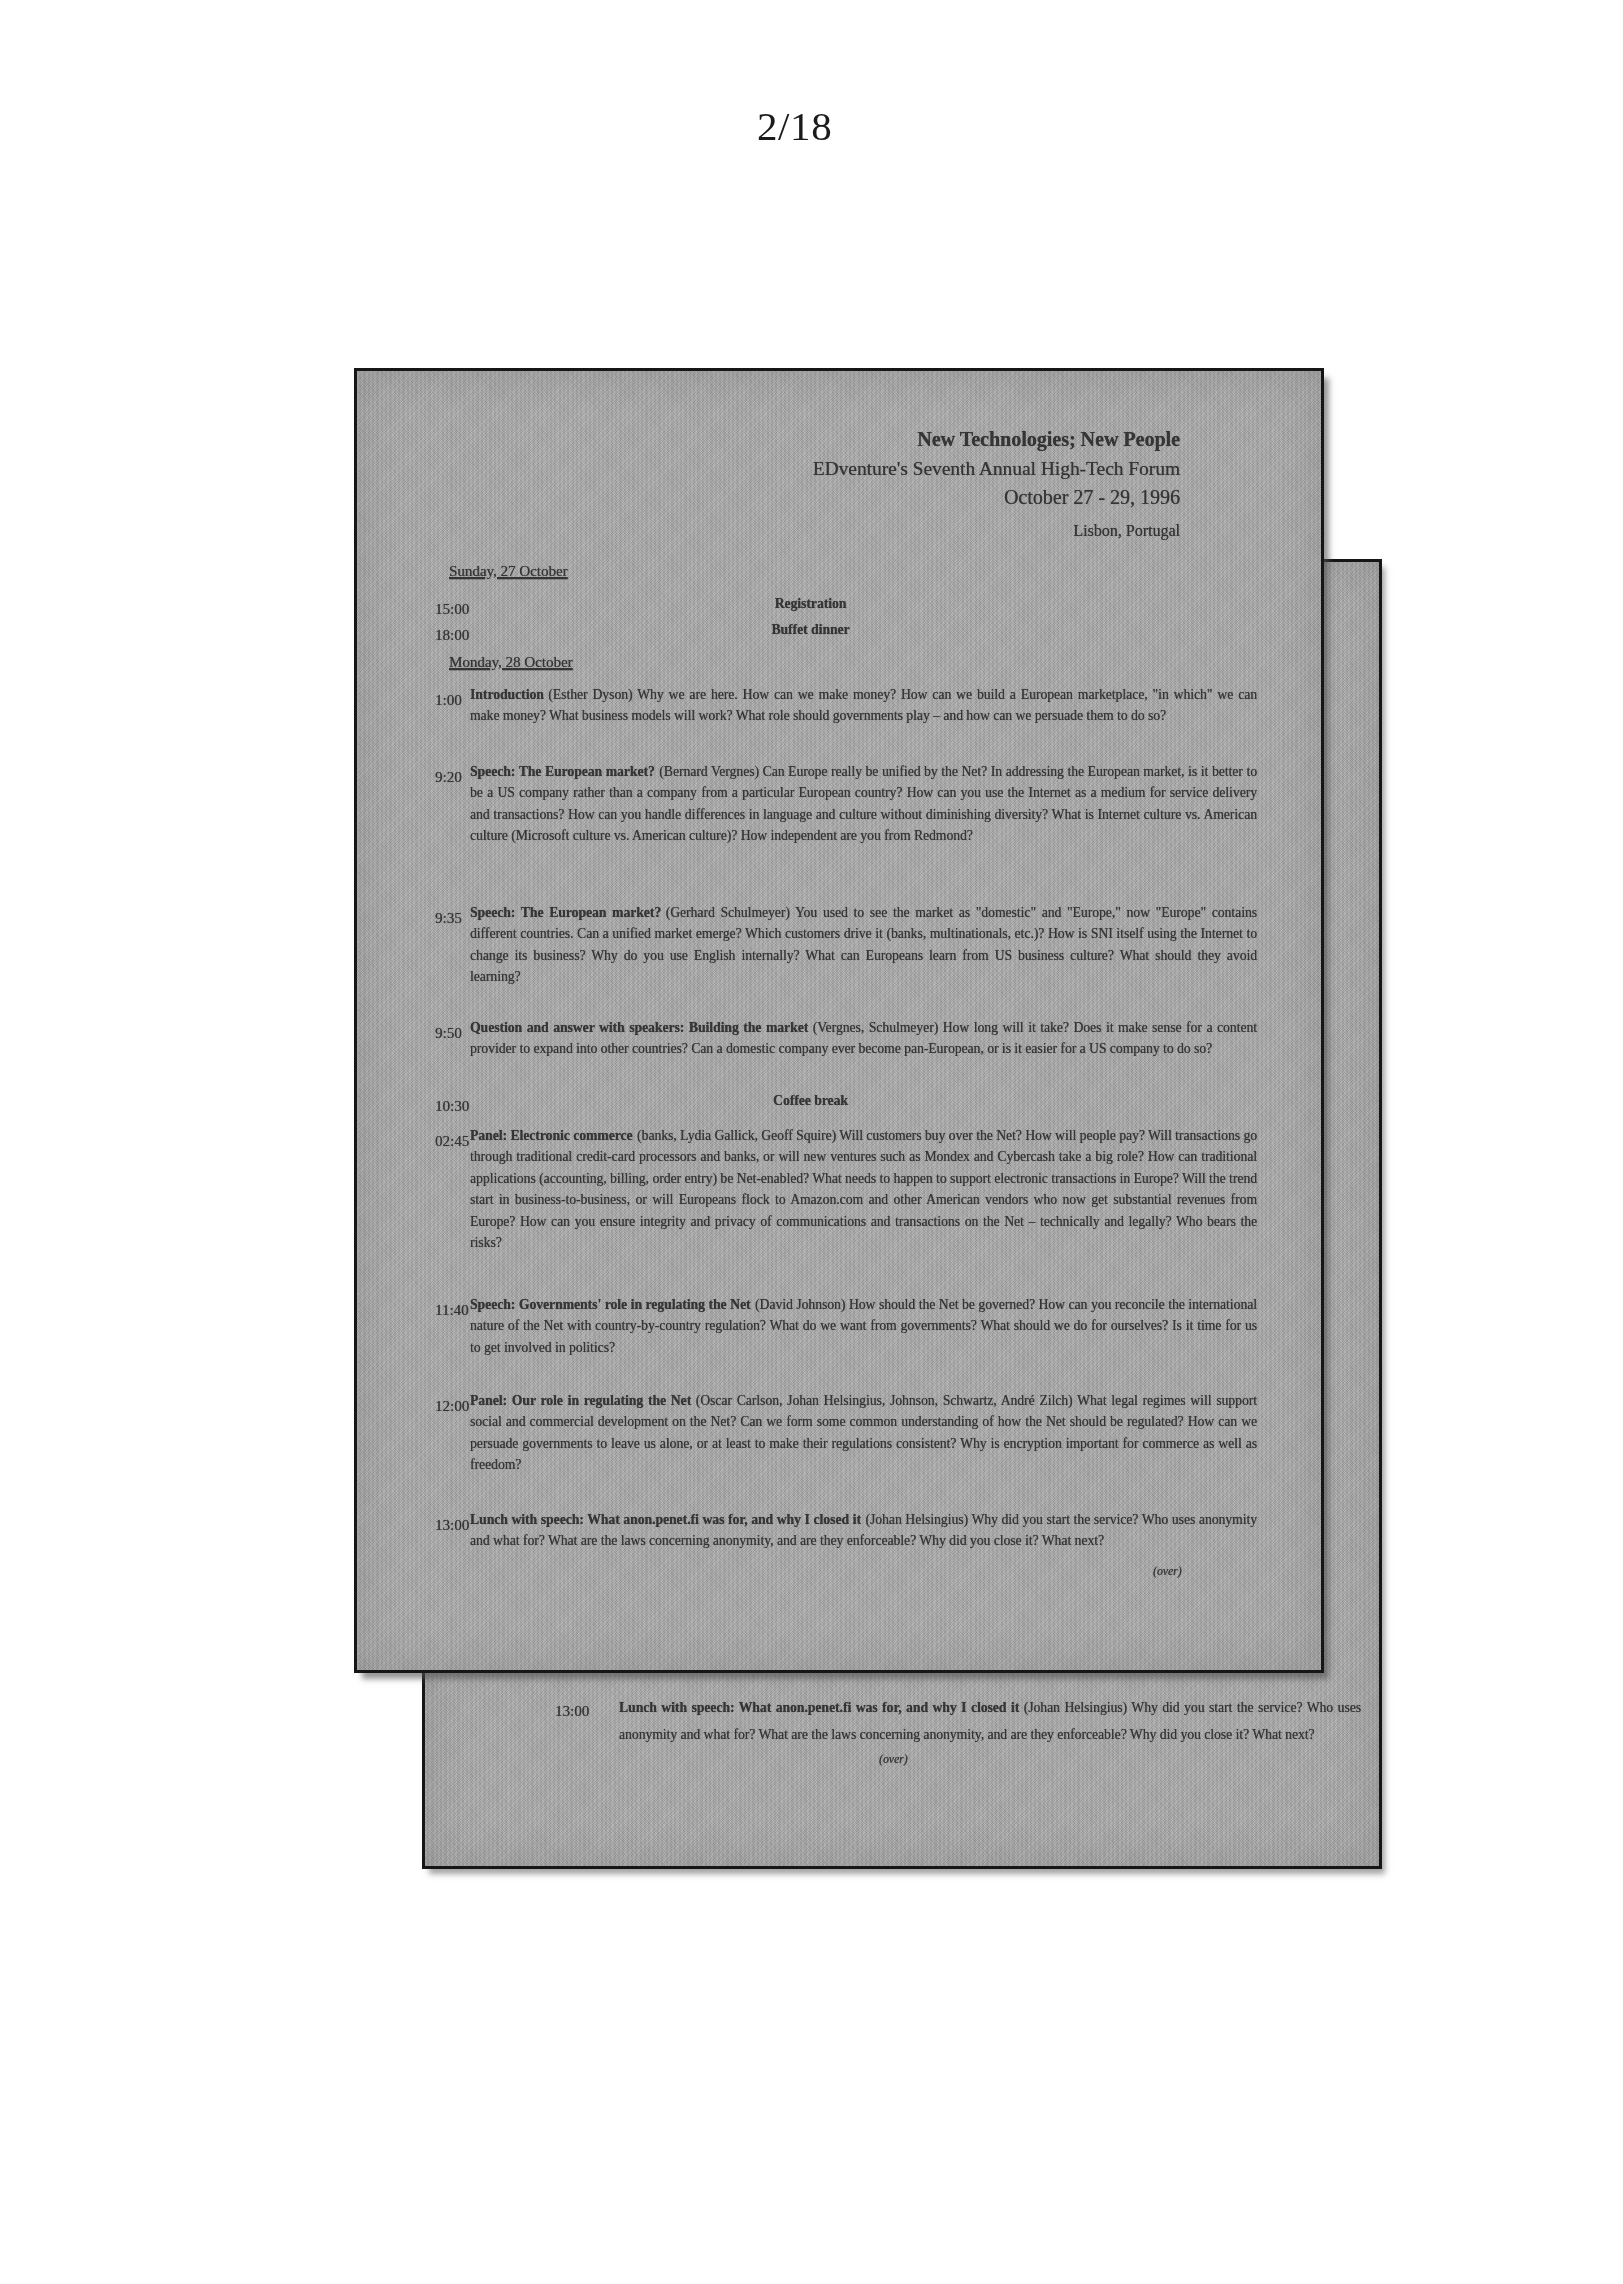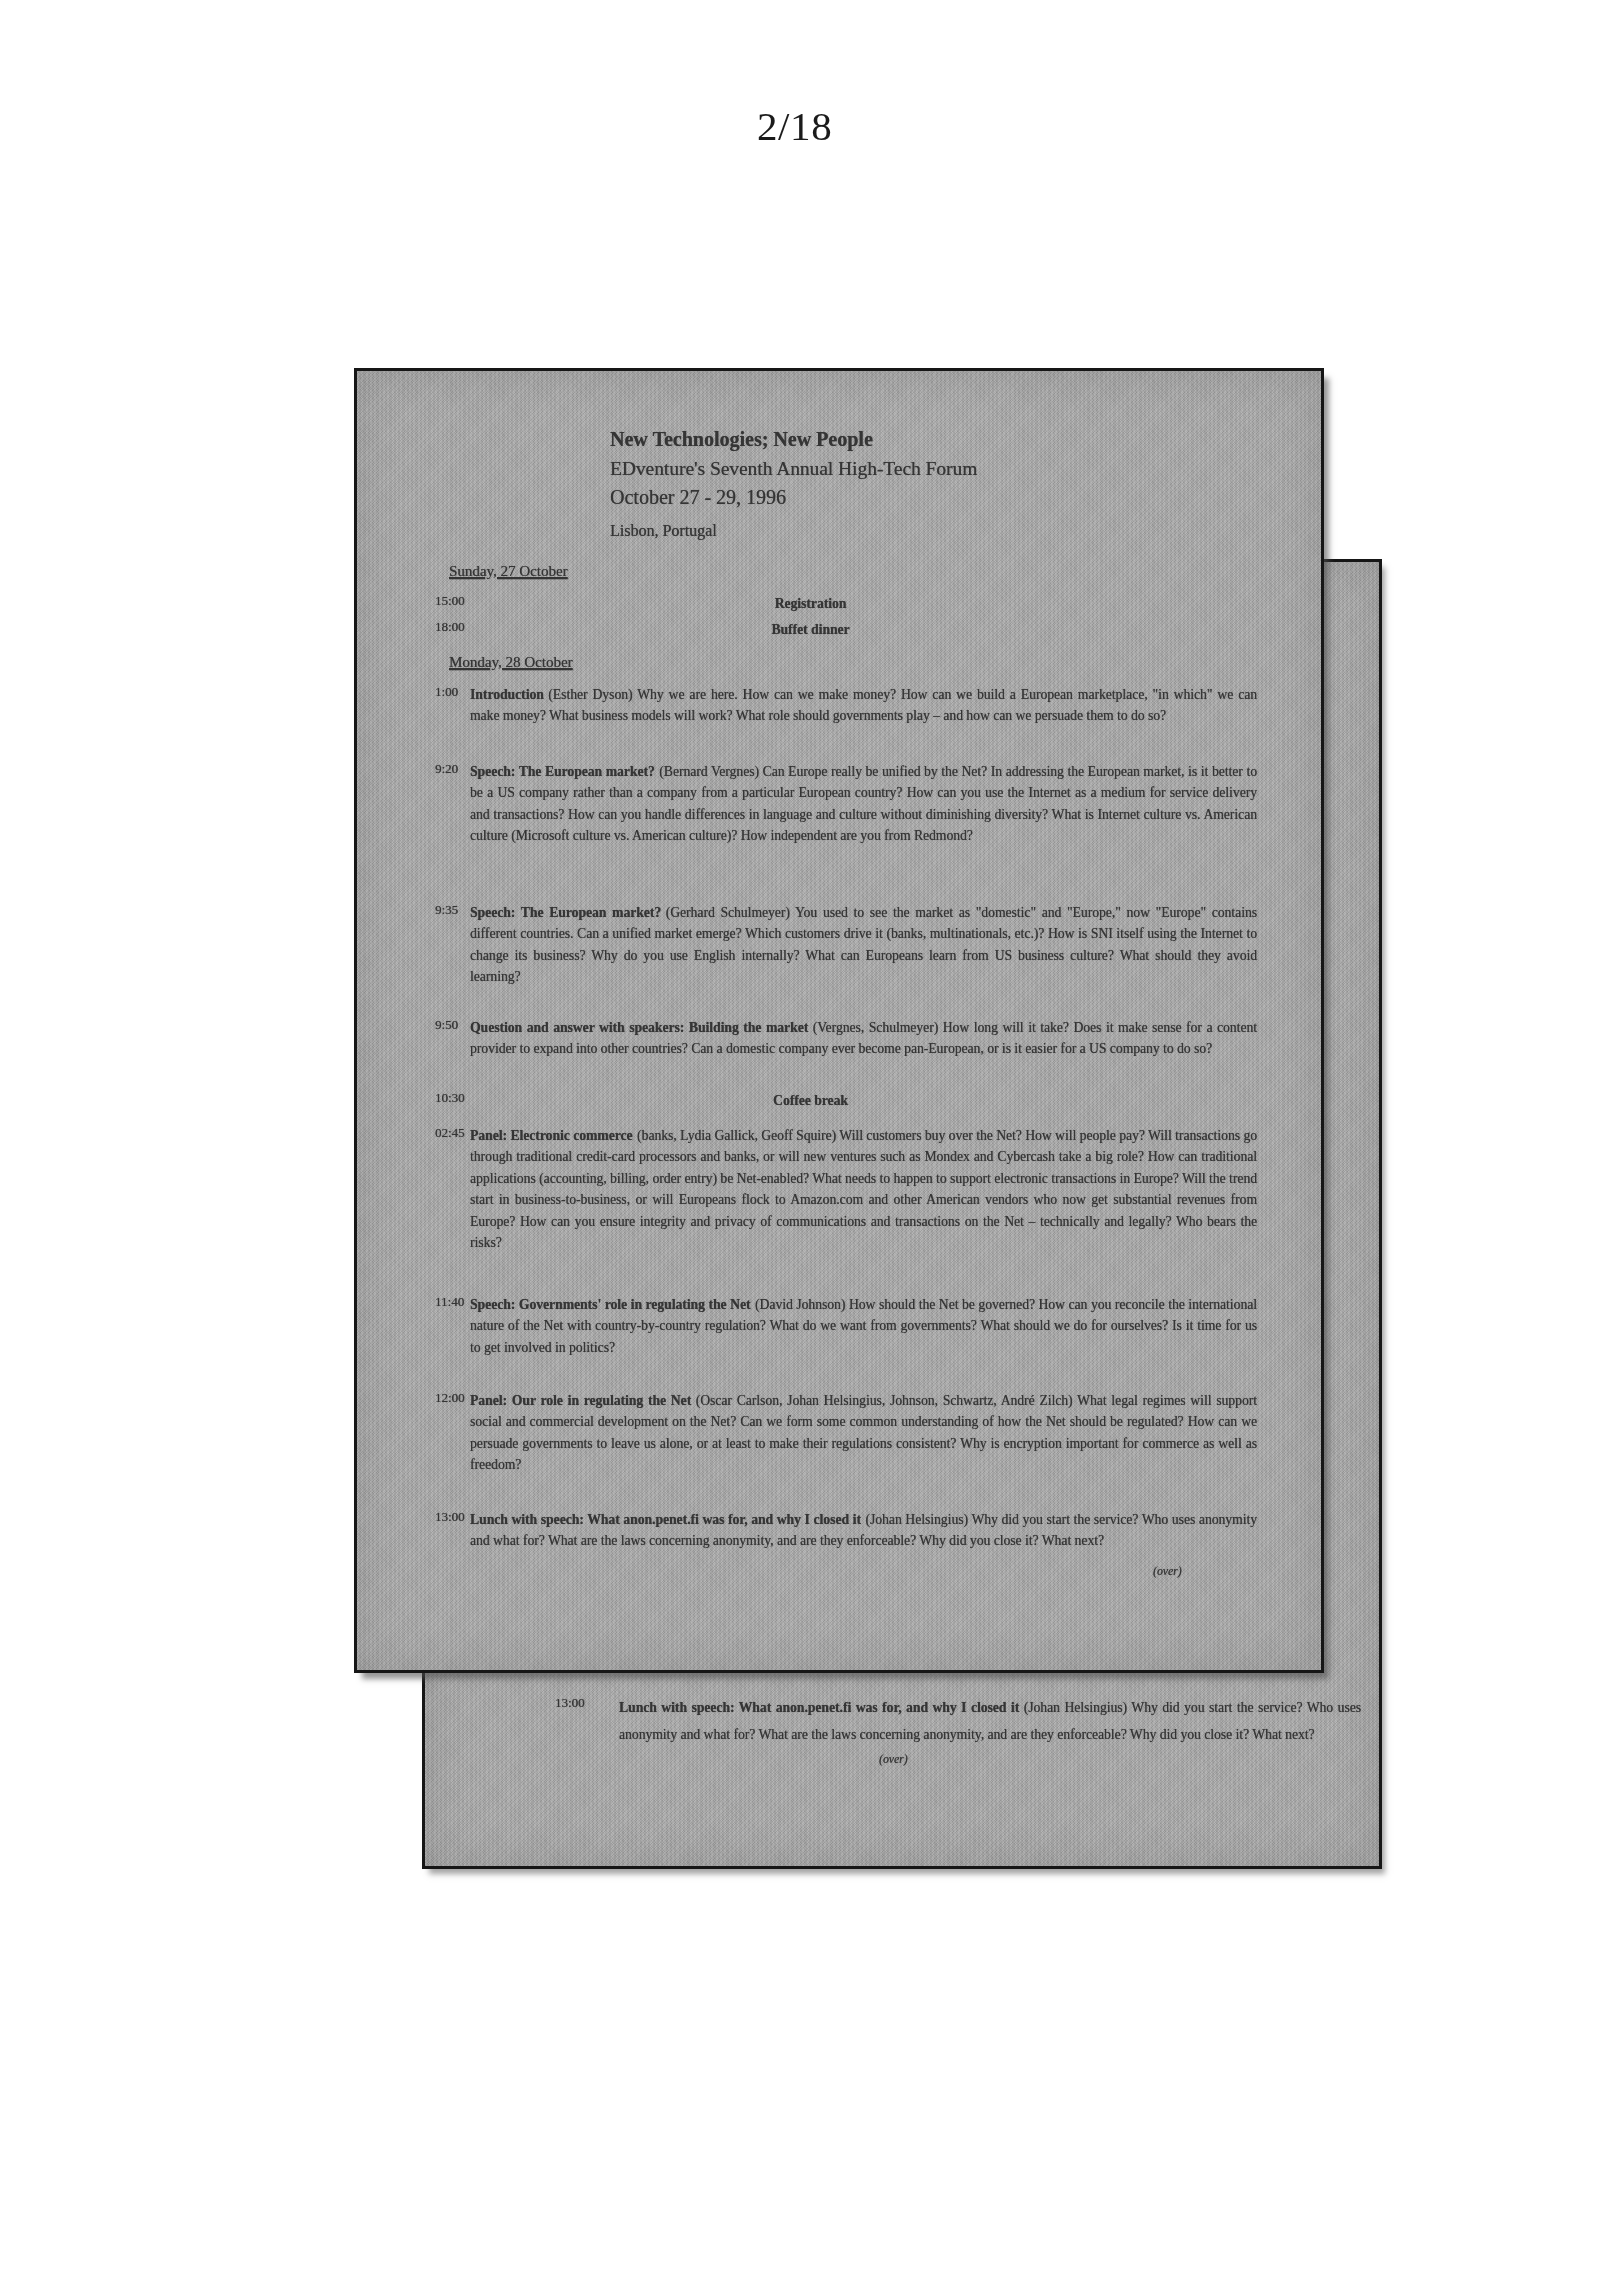--- a/index.html
+++ b/index.html
@@ -21,31 +21,31 @@
   .page.back{left:422px;top:559px;width:960px;height:1310px;
     box-shadow:5.2px 6.5px 5.8px -1.9px rgba(90,90,90,.55), inset 0 0 45px rgba(0,0,0,.10);}
   .page.front{left:354px;top:368px;width:970px;height:1305px;
     box-shadow:6.5px 7.8px 5.8px -1.9px rgba(80,80,80,.60), inset 0 0 45px rgba(0,0,0,.10);}
 
   
   .scan{position:absolute;left:0;top:0;right:0;bottom:0;
         filter:blur(0.7px) contrast(.92);color:#2e2e2e;
         text-shadow:0.3px 0.4px 0.8px rgba(55,55,55,.85);}
 
-  .doc-title{position:absolute;left:253px;top:57px;width:570px;text-align:left;}
+  .doc-title{position:absolute;left:253px;top:57px;width:570px;text-align:right;}
   .doc-title .t1{font-size:20px;font-weight:bold;margin-bottom:6.5px;}
   .doc-title .t2{font-size:19.4px;margin-bottom:6.5px;}
   .doc-title .t3{font-size:20px;margin-bottom:13px;}
   .doc-title .t4{font-size:16px;}
 
   .day-heading{position:absolute;left:92px;font-size:15px;font-weight:normal;
     text-decoration:underline;text-decoration-thickness:1.6px;}
 
   .row{position:absolute;left:0;width:100%;}
-  .row .time{position:absolute;left:78px;top:0;font-size:13px;}
+  .row .time{position:absolute;left:78px;top:8px;font-size:15px;}
   .row .desc{position:absolute;left:113px;top:0;width:787px;margin:0;
     font-size:13.6px;line-height:21.4px;text-align:justify;}
   .row .desc.simple{left:162px;width:583px;text-align:center;font-weight:bold;}
   .etitle{font-weight:bold;margin-right:4.5px;}
 
   .over-note{position:absolute;font-size:11.7px;font-style:italic;}
 
   
   .back .row .time{left:130px;}
   .back .row .desc{left:194px;width:742px;line-height:26.6px;}

